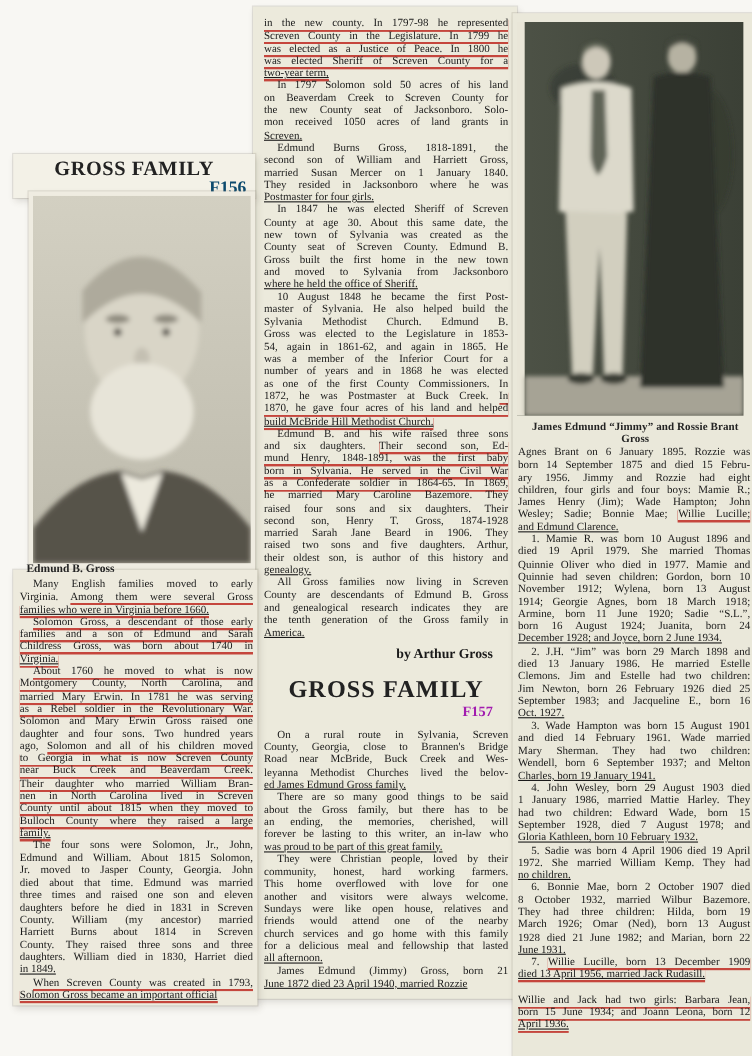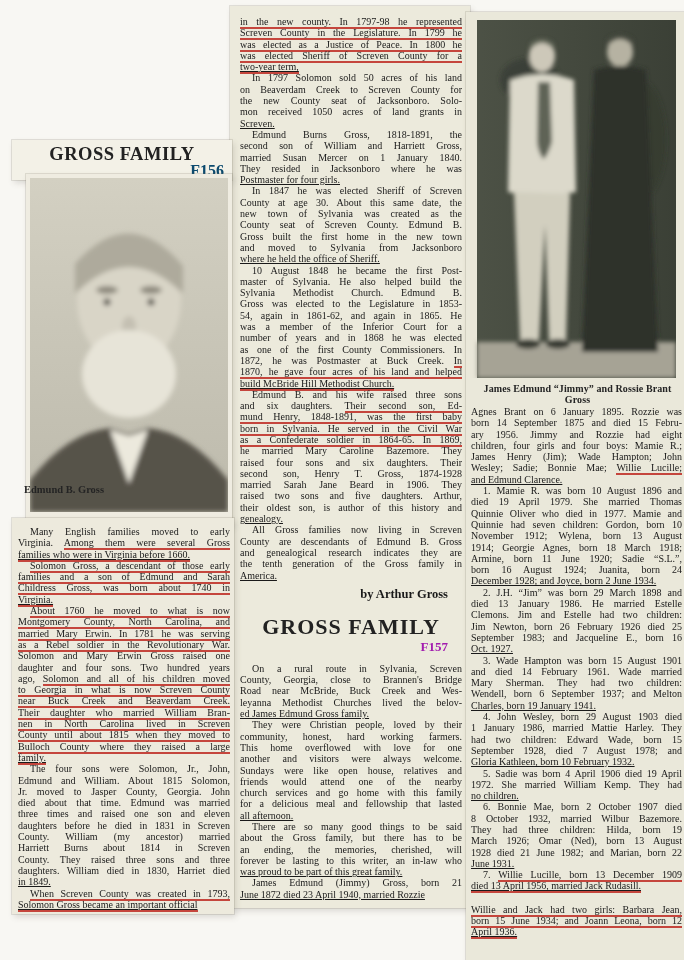--- a/index.html
+++ b/index.html
@@ -19,21 +19,21 @@
   #mid-piece{left:230px;top:6px;width:240px;height:902px;background:#eceadc;}
   #right-piece{left:466px;top:12px;width:218px;height:948px;background:#eae8da;}
 
   .lh-title{ text-align:center;font-weight:700;font-size:18.5px;letter-spacing:.5px;padding-top:4px;color:#222;}
   .lh-code{ text-align:right;padding-right:8px;font-weight:700;font-size:16px;margin-top:-3px;color:#0c4a6e;}
 
   .photo{position:absolute;display:block;}
   #left-photo{left:30px;top:178px;width:198px;height:334px;}
   #right-photo{left:470px;top:20px;width:206px;height:358px;}
   .caption{position:absolute;font-weight:700;color:#242424;}
-  #left-caption{left:24px;top:484px;font-size:10.5px;}
+  #left-caption{left:24px;top:512px;font-size:10.5px;}
   #right-caption{left:471px;top:383px;font-size:10px;letter-spacing:.1px;text-align:center;}
 
   .textcol{position:absolute;font-size:10px;}
   #left-text{left:18px;top:526px;width:212px;}
   #mid-text{left:240px;top:16px;width:222px;}
   #right-text{left:471px;top:406px;width:211px;}
 
   .line{
     height:11.3px;line-height:11.3px;
     text-align:justify;text-align-last:justify;
@@ -237,38 +237,38 @@
   <div class="mid-code">F157</div>
   <div>
       <div class="block">
         <div class="line ind"><span>On a rural route in Sylvania, Screven</span></div>
         <div class="line"><span>County, Georgia, close to Brannen's Bridge</span></div>
         <div class="line"><span>Road near McBride, Buck Creek and Wes-</span></div>
         <div class="line"><span>leyanna Methodist Churches lived the belov-</span></div>
         <div class="line last"><span>ed James Edmund Gross family.</span></div>
       </div>
       <div class="block">
+        <div class="line ind"><span>There are so many good things to be said</span></div>
+        <div class="line"><span>about the Gross family, but there has to be</span></div>
+        <div class="line"><span>an ending, the memories, cherished, will</span></div>
+        <div class="line"><span>forever be lasting to this writer, an in-law who</span></div>
+        <div class="line last"><span>was proud to be part of this great family.</span></div>
+      </div>
+      <div class="block">
         <div class="line ind"><span>They were Christian people, loved by their</span></div>
         <div class="line"><span>community, honest, hard working farmers.</span></div>
         <div class="line"><span>This home overflowed with love for one</span></div>
         <div class="line"><span>another and visitors were always welcome.</span></div>
         <div class="line"><span>Sundays were like open house, relatives and</span></div>
         <div class="line"><span>friends would attend one of the nearby</span></div>
         <div class="line"><span>church services and go home with this family</span></div>
         <div class="line"><span>for a delicious meal and fellowship that lasted</span></div>
         <div class="line last"><span>all afternoon.</span></div>
       </div>
       <div class="block">
-        <div class="line ind"><span>There are so many good things to be said</span></div>
-        <div class="line"><span>about the Gross family, but there has to be</span></div>
-        <div class="line"><span>an ending, the memories, cherished, will</span></div>
-        <div class="line"><span>forever be lasting to this writer, an in-law who</span></div>
-        <div class="line last"><span>was proud to be part of this great family.</span></div>
-      </div>
-      <div class="block">
         <div class="line ind"><span>James Edmund (Jimmy) Gross, born 21</span></div>
         <div class="line last"><span>June 1872 died 23 April 1940, married Rozzie</span></div>
       </div>
     </div>
 </div>
 
 <div class="textcol" id="right-text">
     <div class="block">
       <div class="line"><span>Agnes Brant on 6 January 1895. Rozzie was</span></div>
       <div class="line"><span>born 14 September 1875 and died 15 Febru-</span></div>

